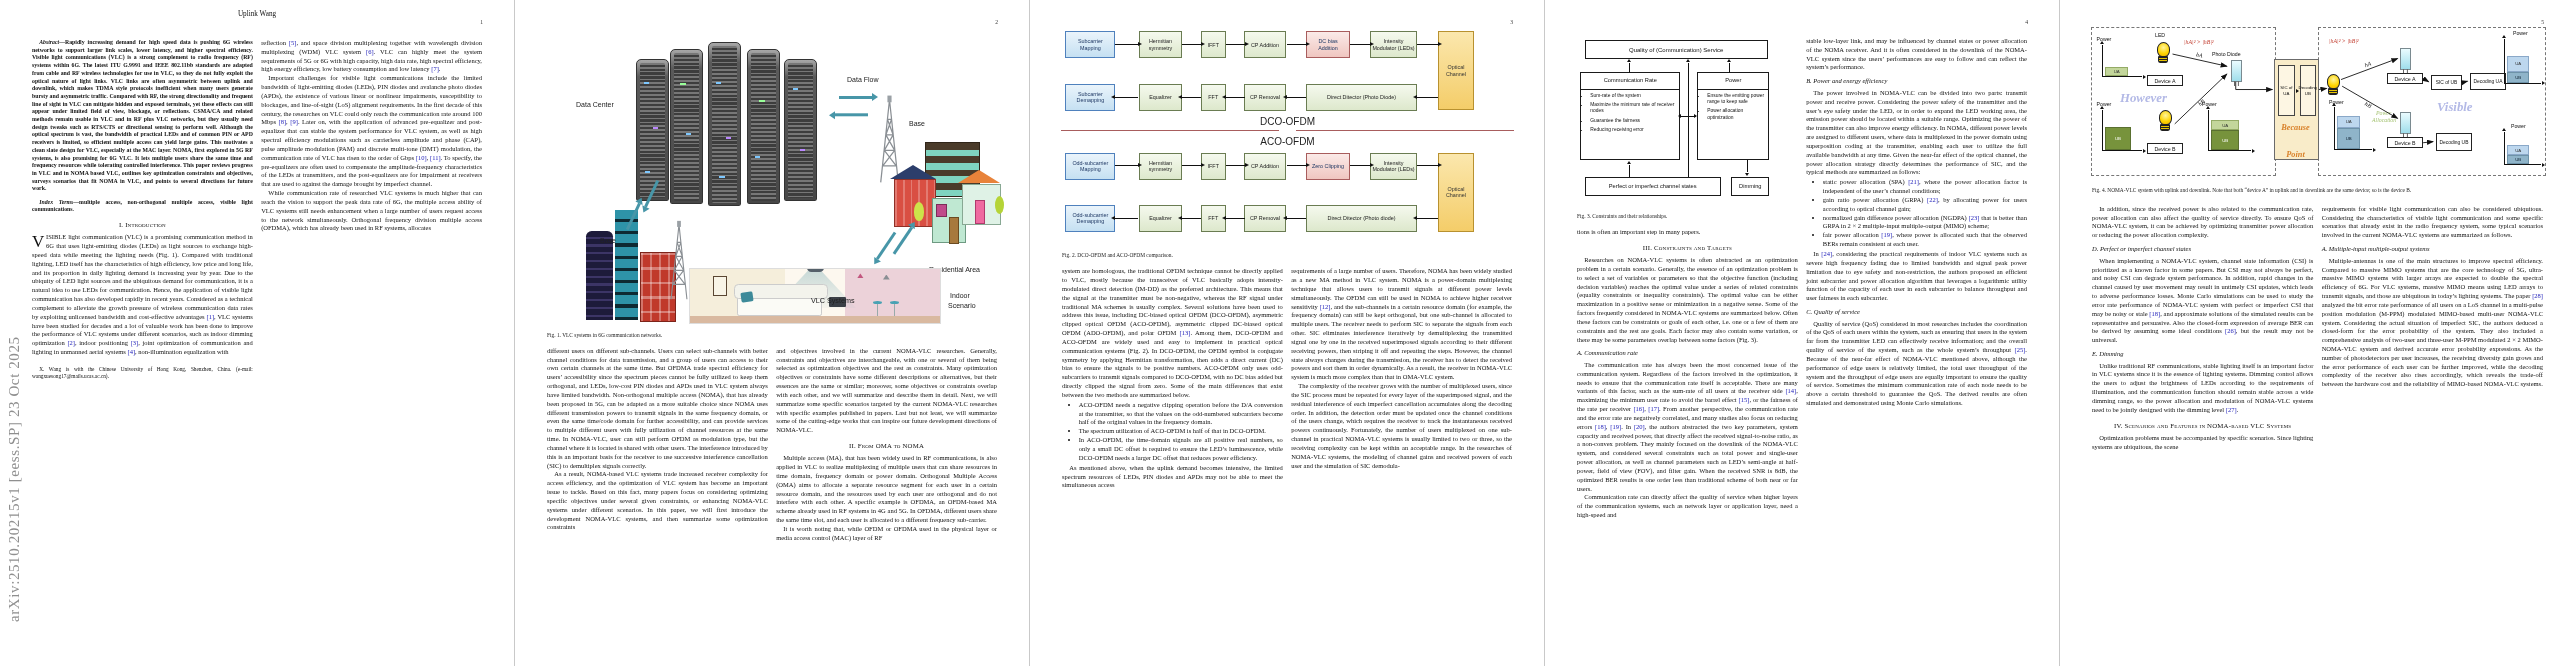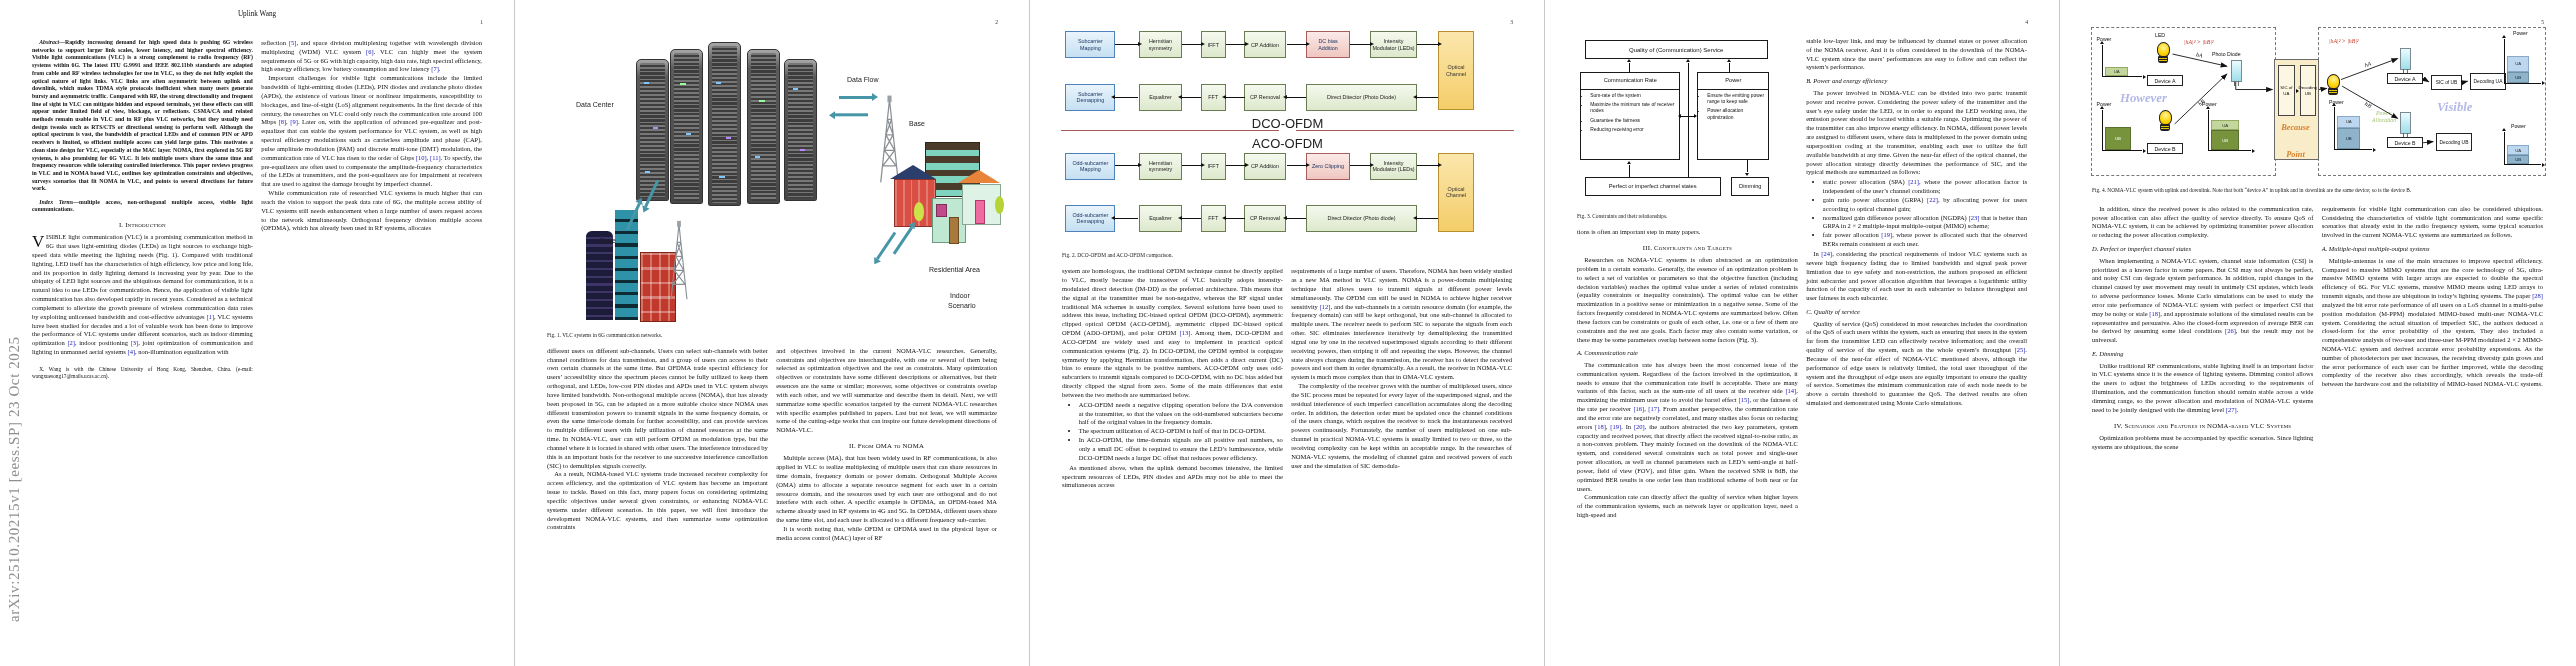--- a/index.html
+++ b/index.html
@@ -46,21 +46,21 @@
   .stool::after{content:'';position:absolute;left:3.9px;top:3.3px;width:1.1px;height:12.2px;background:#9aa;}
   .frame{position:absolute;left:23px;top:6.7px;width:12.2px;height:18px;background:#f8f4e6;border:1.7px solid #5a4632;}
   .lampf{position:absolute;width:6.7px;height:5px;background:#c2577f;clip-path:polygon(50% 0,100% 100%,0 100%);}
   
   .fig2wrap{position:relative;width:453px;height:210px;margin:25.6px 0 0 31px;font-family:"Liberation Sans",sans-serif;}
   .f2b{position:absolute;border:0.6px solid #555;display:flex;align-items:center;justify-content:center;text-align:center;font-size:5.4px;line-height:1.15;padding:1.1px;box-sizing:border-box;}
   .blue{background:linear-gradient(180deg,#eaf4fb,#c5e0f2);border-color:#4f81bd;color:#1f3864;}
   .green{background:linear-gradient(180deg,#f5f9ee,#dde8cc);border-color:#6a7c52;color:#222;}
   .pink{background:linear-gradient(180deg,#fbeae8,#efc6c0);border-color:#a85d5d;color:#1f3864;}
   .yellow{background:linear-gradient(180deg,#fbe7ad,#f4cd69);border-color:#b8912f;color:#333;}
-  .f2lab{position:absolute;width:100%;text-align:center;font-size:13px;color:#222;}
+  .f2lab{position:absolute;width:100%;text-align:center;font-size:10px;color:#222;}
   .f2div{position:absolute;height:1.1px;background:#a85d5d;}
   .harr{position:absolute;height:1px;background:#111;}
   .harr.r::after{content:'';position:absolute;right:-3.9px;top:-2px;border-left:4.4px solid #111;border-top:2.5px solid transparent;border-bottom:2.5px solid transparent;}
   .harr.l::before{content:'';position:absolute;left:-3.9px;top:-2px;border-right:4.4px solid #111;border-top:2.5px solid transparent;border-bottom:2.5px solid transparent;}
   
   .fig3{position:relative;width:192px;height:166px;margin:1.1px auto 4.4px 3.3px;font-family:"Liberation Sans",sans-serif;flex-shrink:0;}
   .f3b{position:absolute;border:0.9px solid #1a1a1a;background:#fff;box-sizing:border-box;font-size:5.7px;display:flex;align-items:center;justify-content:center;text-align:center;}
   .f3side{flex-direction:column;justify-content:flex-start;align-items:stretch;}
   .f3h{border-bottom:0.9px solid #1a1a1a;padding:3.9px 1.1px;text-align:center;}
   .f3ul{margin:3.3px 0 0;padding-left:9px;font-size:4.9px;line-height:1.3;text-align:left;}
@@ -180,20 +180,34 @@
           <path d="M30 8 L13 168 M30 8 L47 168 M17 136 L43 136 M20 106 L40 106 M23 76 L37 76 M26 46 L34 46 M17 136 L40 106 M20 106 L43 136 M20 106 L37 76 M23 76 L40 106 M23 76 L34 46 M26 46 L37 76" stroke="#8a8f94" stroke-width="2.4" fill="none"></path>
           <rect x="26" y="0" width="8" height="13" fill="#9aa0a5"></rect>
         </svg>
       <div class="flab" style="left:53px;top:218px;">Base</div>
       <div class="ar" style="left:72px;top:196px;width:29px;transform:rotate(-65deg);"></div>
       <div class="ar" style="left:90px;top:173px;width:29px;transform:rotate(115deg);"></div>
 
       <div class="ar" style="left:323px;top:225px;width:32px;transform:rotate(124deg);"></div>
       <div class="ar" style="left:340px;top:220px;width:32px;transform:rotate(-56deg);"></div>
 
+      <div class="room">
+        <div class="cone"></div>
+        <div class="bldg" style="left:117px;top:-1.7px;width:16.7px;height:4.4px;background:#55606a;border-radius:0 0 4.4px 4.4px;"></div>
+        <div class="frame"></div>
+        <div class="floor"></div>
+        <div class="sofa"></div>
+        <div class="cush"></div>
+        <div class="laptop"></div>
+        <div class="stool" style="left:183px;bottom:19px;"></div>
+        <div class="stool" style="left:200px;bottom:19px;"></div>
+        <div class="lampf" style="left:167px;top:4.4px;"></div>
+        <div class="lampf" style="left:193px;top:5.6px;background:#8a8f94;"></div>
+        <div class="flab" style="left:121px;top:27px;font-size:7.2px;">VLC Systems</div>
+      </div>
       <div class="flab" style="left:403px;top:273px;">Indoor</div>
       <div class="flab" style="left:401px;top:283px;">Scenario</div>
     </div>
     <div class="caption" style="margin:7.8px 32px 0;">Fig. 1.   VLC systems in 6G communication networks.</div>
     <div class="cols" style="margin-top:9px;height:289px;">
       <div class="col">
           <p class="para ni">different users on different sub-channels. Users can select sub-channels with better channel conditions for data transmission, and a group of users can access to their own certain channels at the same time. But OFDMA trade spectral efficiency for users’ accessibility since the spectrum pieces cannot be fully utilized to keep them orthogonal, and LEDs, low-cost PIN diodes and APDs used in VLC system always have limited bandwidth. Non-orthogonal multiple access (NOMA), that has already been proposed in 5G, can be adapted as a more suitable choice since NOMA uses different transmission powers to transmit signals in the same frequency domain, or even the same time/code domain for further accessibility, and can provide services to multiple different users with fully utilization of channel resources at the same time. In NOMA-VLC, user can still perform OFDM as modulation type, but the channel where it is located is shared with other users. The interference introduced by this is an important basis for the receiver to use successive interference cancellation (SIC) to demultiplex signals correctly.</p>
           <p class="para">As a result, NOMA-based VLC systems trade increased receiver complexity for access efficiency, and the optimization of VLC system has become an important issue to tackle. Based on this fact, many papers focus on considering optimizing specific objectives under several given constraints, or enhancing NOMA-VLC systems under different scenarios. In this paper, we will first introduce the development NOMA-VLC systems, and then summarize some optimization constraints</p>
         </div>
       <div class="col">

